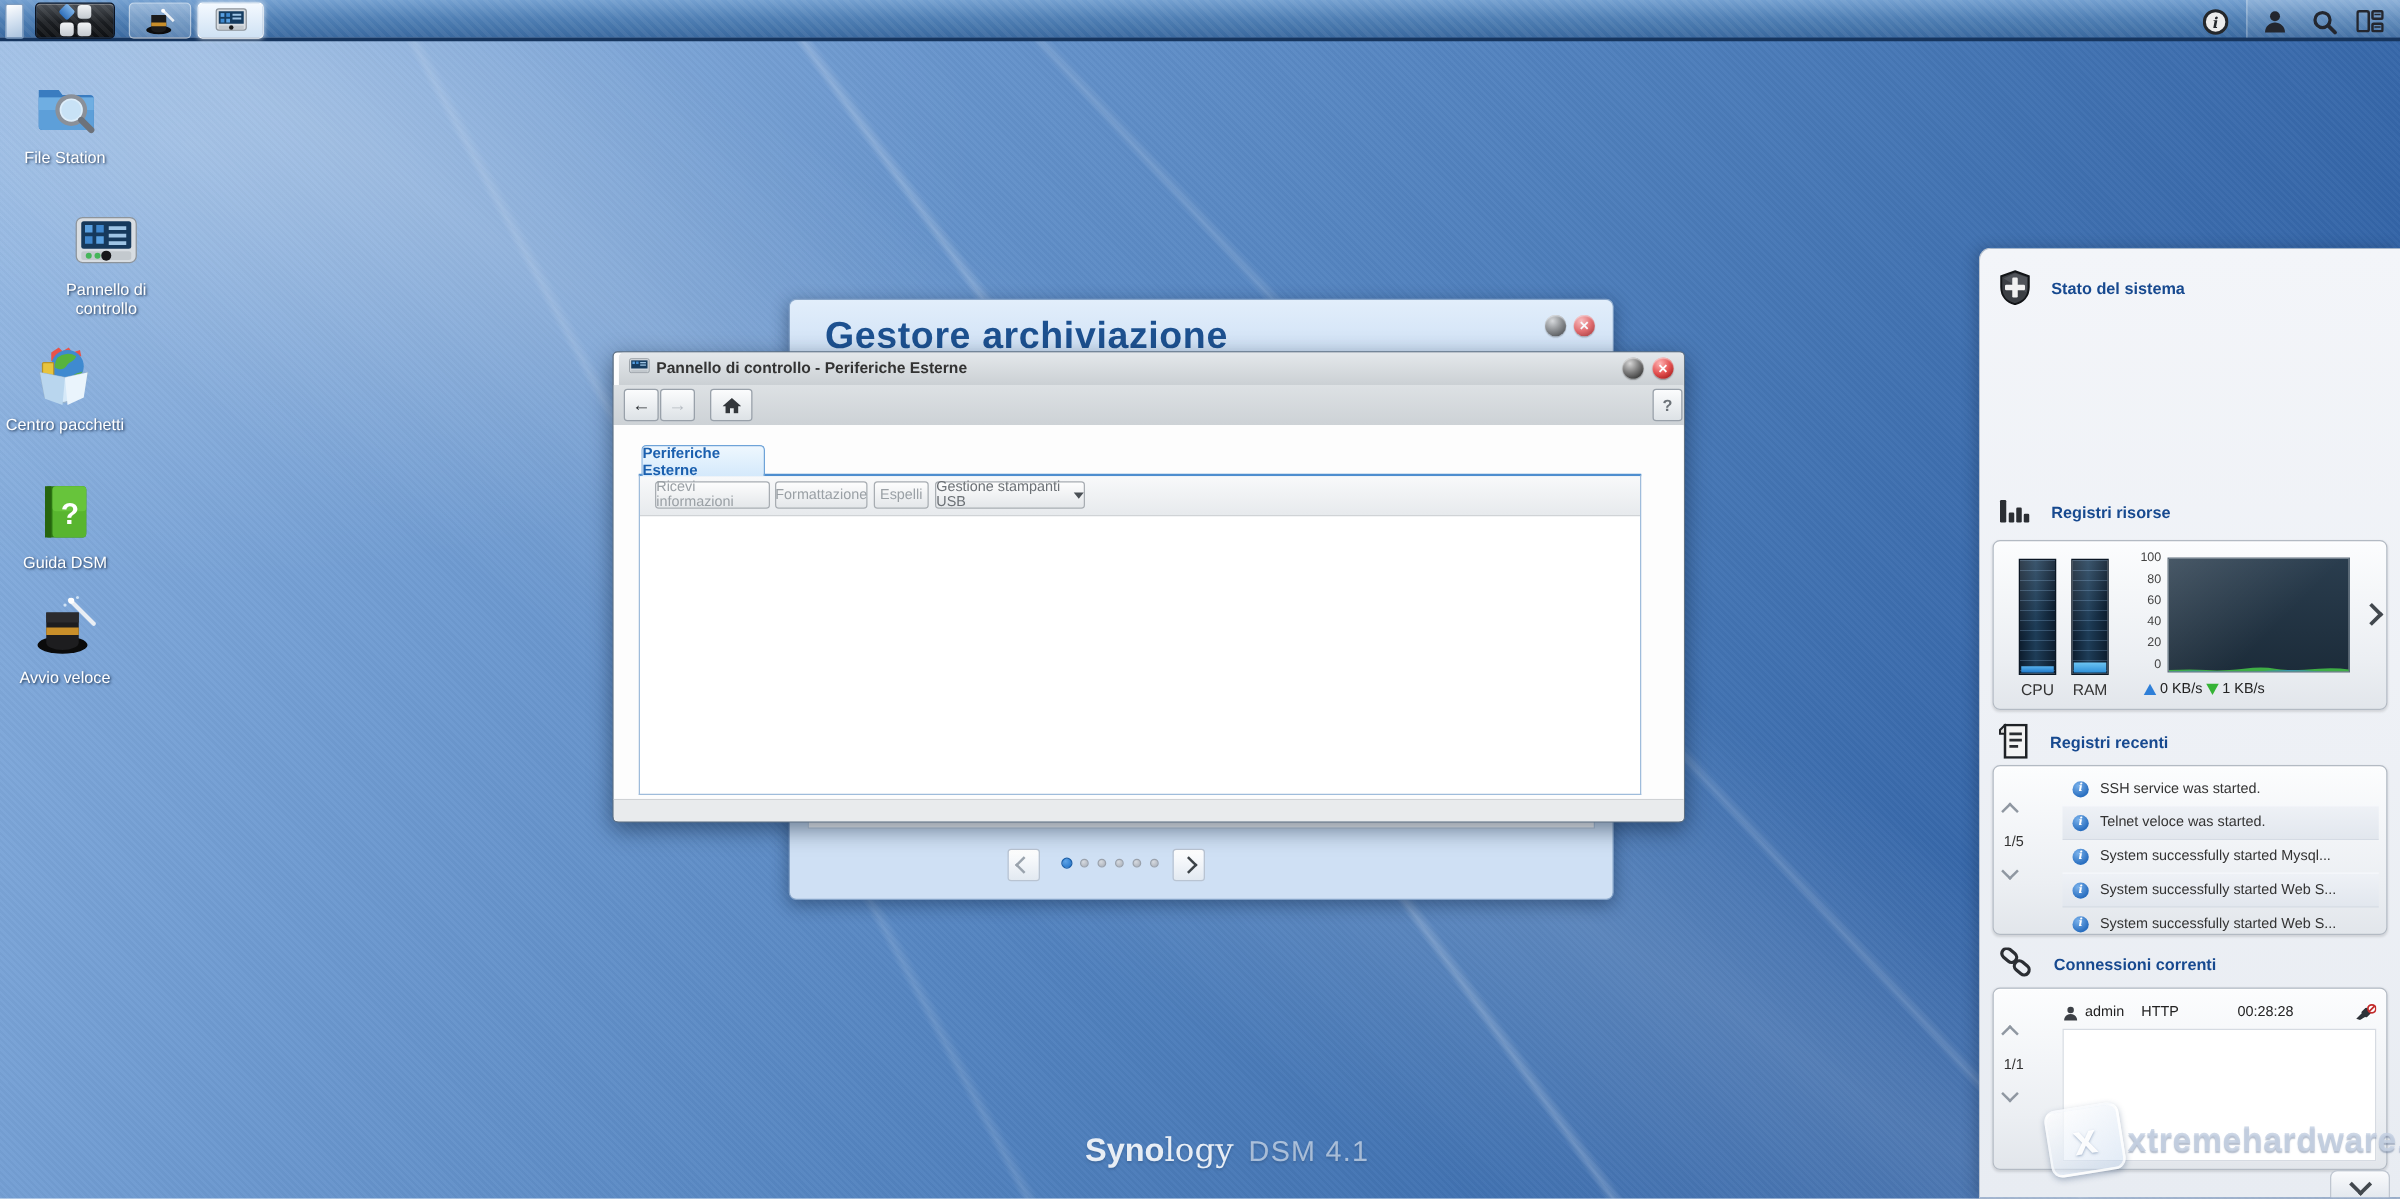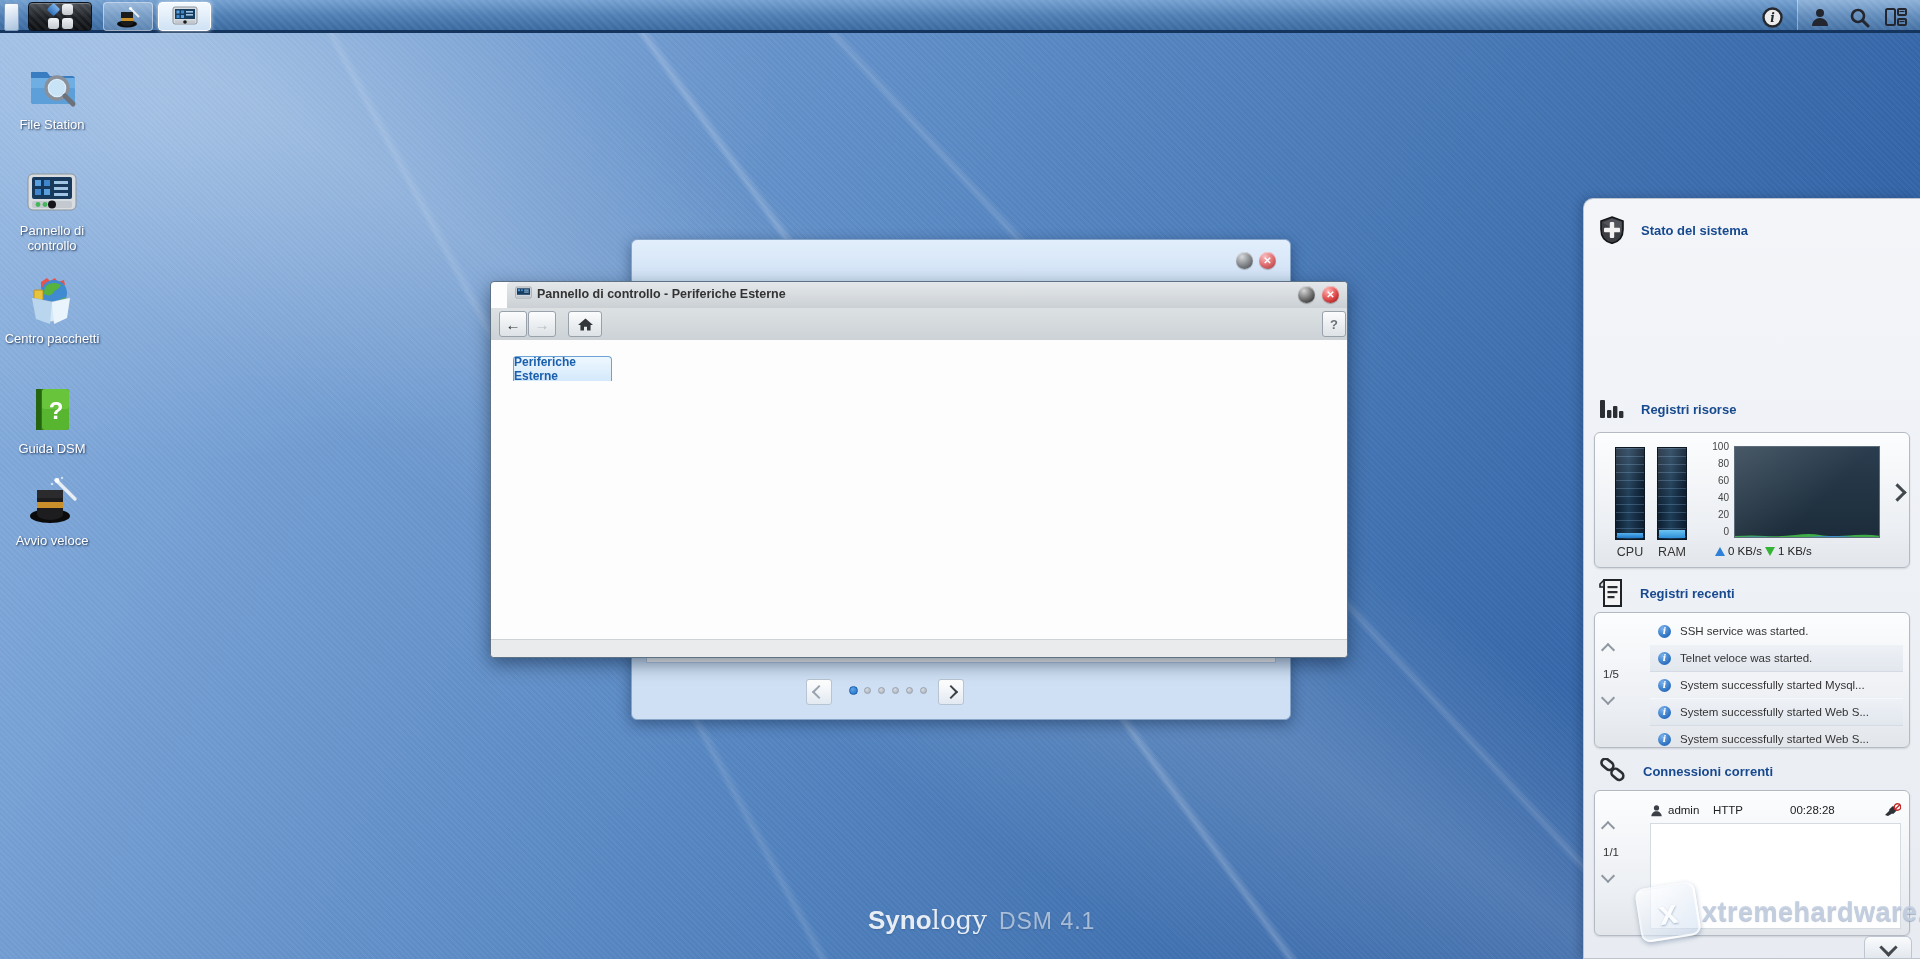--- a/index.html
+++ b/index.html
@@ -70,21 +70,21 @@
   .bgw-pager{position:absolute;left:0;bottom:0;right:0;height:56px;display:block;}
   .pager-btn{position:absolute;width:24px;height:24px;top:16px;border-radius:3px;border:1px solid #b9c4d2;
     background:linear-gradient(#ffffff,#e2e9f1);display:flex;align-items:center;justify-content:center;cursor:pointer;}
   .dot{position:absolute;top:24px;width:7px;height:7px;border-radius:50%;
     background:radial-gradient(circle at 35% 30%, #d6dae0, #a9afb8);border:1px solid #9aa1ab;box-sizing:border-box;cursor:pointer;}
   .dot.active{width:9px;height:9px;top:23px;background:radial-gradient(circle at 35% 30%, #5ea4e8, #1f6fc4);border:1px solid #1a5ea8;}
 
   
   .cp-window{position:absolute;left:490px;top:281px;width:858px;height:377px;border-radius:4px;
     background:#fdfdfd;border:1px solid #5f7184;box-shadow:0 6px 18px rgba(8,25,50,.5);z-index:10;box-sizing:border-box;}
-  .cp-titlebar{position:absolute;left:16px;top:0;right:0;height:26px;border-radius:4px 4px 0 0;
+  .cp-titlebar{position:absolute;left:4px;top:0;right:0;height:26px;border-radius:4px 4px 0 0;
     background:linear-gradient(#e4e8eb,#cbd0d4);border-bottom:1px solid #aab0b6;padding-left:28px;}
   .cp-title{position:absolute;left:30px;top:5px;font-size:12.5px;font-weight:bold;color:#333;}
   .cp-title-icon{position:absolute;left:8px;top:4px;}
   .cp-win-buttons{position:absolute;right:8px;top:4px;display:flex;gap:7px;}
   .cp-toolbar{position:absolute;left:0;top:26px;right:0;height:32px;
     background:linear-gradient(#dde1e4,#cdd2d6);border-bottom:1px solid #b0b6bc;}
   .nav-btn{position:absolute;top:3px;height:24px;border-radius:3px;border:1px solid #99a1aa;
     background:linear-gradient(#fbfcfd,#dde2e6);display:flex;align-items:center;justify-content:center;
     font-size:15px;font-weight:bold;color:#2b2f33;cursor:pointer;}
   .nav-btn.disabled{color:#b6bcc2;cursor:default;}
@@ -257,21 +257,21 @@
       <path d="M5 10 h16 l3 4 h22 a3 3 0 0 1 3 3 v22 a3 3 0 0 1 -3 3 H8 a3 3 0 0 1 -3 -3 Z" fill="#3a7cc0"></path>
       <path d="M5 16 h44 v23 a3 3 0 0 1 -3 3 H8 a3 3 0 0 1 -3 -3 Z" fill="#5d9fd9"></path>
       <path d="M5 16 h44 v10 H5 Z" fill="#74b1e4" opacity=".8"></path>
       <circle cx="31" cy="26" r="11" fill="#ddeefb" stroke="#8a9099" stroke-width="3.4"></circle>
       <circle cx="31" cy="26" r="8" fill="#c8e2f6"></circle>
       <line x1="39" y1="34" x2="47" y2="42" stroke="#6d727a" stroke-width="5" stroke-linecap="round"></line>
     </svg>
     <div class="di-label">File Station</div>
   </div>
 
-  <div class="desk-icon" style="top:172px;">
+  <div class="desk-icon" style="top:172px;margin-left:33px;">
     <svg class="di-img" width="54" height="44" viewBox="0 0 54 44">
       <rect x="3" y="2" width="48" height="36" rx="5" fill="#d8dde2" stroke="#8d949b"></rect>
       <rect x="7" y="5" width="40" height="22" rx="2" fill="#16395c"></rect>
       <rect x="10" y="8" width="6" height="6" fill="#5aa0e0"></rect>
         <rect x="19" y="8" width="6" height="6" fill="#3f86cc"></rect>
       <rect x="10" y="17" width="6" height="6" fill="#3f86cc"></rect>
         <rect x="19" y="17" width="6" height="6" fill="#5aa0e0"></rect>
       <rect x="29" y="9" width="14" height="3" fill="#9fc4e4"></rect>
         <rect x="29" y="15" width="14" height="3" fill="#9fc4e4"></rect>
       <rect x="29" y="21" width="14" height="3" fill="#9fc4e4"></rect>
@@ -317,20 +317,21 @@
       <line x1="31" y1="6" x2="50" y2="25" stroke="#e9eef4" stroke-width="3.4" stroke-linecap="round"></line>
       <circle cx="32" cy="6.5" r="2.4" fill="#ffffff"></circle>
       <circle cx="27" cy="10" r="1.3" fill="#cfe2f4"></circle>
         <circle cx="37" cy="4" r="1.2" fill="#cfe2f4"></circle>
     </svg>
     <div class="di-label">Avvio veloce</div>
   </div>
 
   <div class="bg-window">
     <div class="bgw-header">
+      <div class="bgw-title">Gestore archiviazione</div>
       <div class="bgw-buttons">
         <span class="sphere min faded"></span>
         <span class="sphere close faded">✕</span>
       </div>
     </div>
     <div class="bgw-content"></div>
     <div class="bgw-pager">
       <div class="pager-btn" style="left:174px;">
           <span class="chev left"></span>
         </div>
@@ -377,20 +378,37 @@
       </div>
       <div class="nav-btn" style="left:831px;width:22px;color:#6c7artpx;">
           <span style="color:#6c7278;font-size:13px;">?</span>
         </div>
     </div>
     <div class="cp-body"></div>
     <div class="cp-footer"></div>
     <div class="cp-tab">
         <span>Periferiche Esterne</span>
       </div>
+    <div class="cp-panel">
+      <div class="panel-toolbar">
+        <div class="pt-btn disabled" style="left:12px;width:92px;">
+            <span>Ricevi informazioni</span>
+          </div>
+        <div class="pt-btn disabled" style="left:108px;width:74px;">
+            <span>Formattazione</span>
+          </div>
+        <div class="pt-btn disabled" style="left:187px;width:44px;">
+            <span>Espelli</span>
+          </div>
+        <div class="pt-btn menu" style="left:236px;width:120px;">
+          <span>Gestione stampanti USB</span>
+          <span class="caret-down"></span>
+        </div>
+      </div>
+    </div>
   </div>
 
   <div class="sidebar">
 
     <div class="widget-header" style="top:17px;">
       <svg width="26" height="28" viewBox="0 0 26 28">
         <path d="M13 1 L24 5 V13.5 C24 21 19.4 25.8 13 27.3 C6.6 25.8 2 21 2 13.5 V5 Z" fill="#3c3f44" stroke="#121417" stroke-width="1.6"></path>
         <path d="M13 2.5 L22.6 6 V13.5 C22.6 15 22.3 16.4 21.8 17.7 L4 6.7 Z" fill="#5a5e64" opacity=".7"></path>
         <rect x="10.8" y="6" width="4.4" height="16" rx="1" fill="#f2f2f2"></rect>
         <rect x="5" y="11.8" width="16" height="4.4" rx="1" fill="#f2f2f2"></rect>

